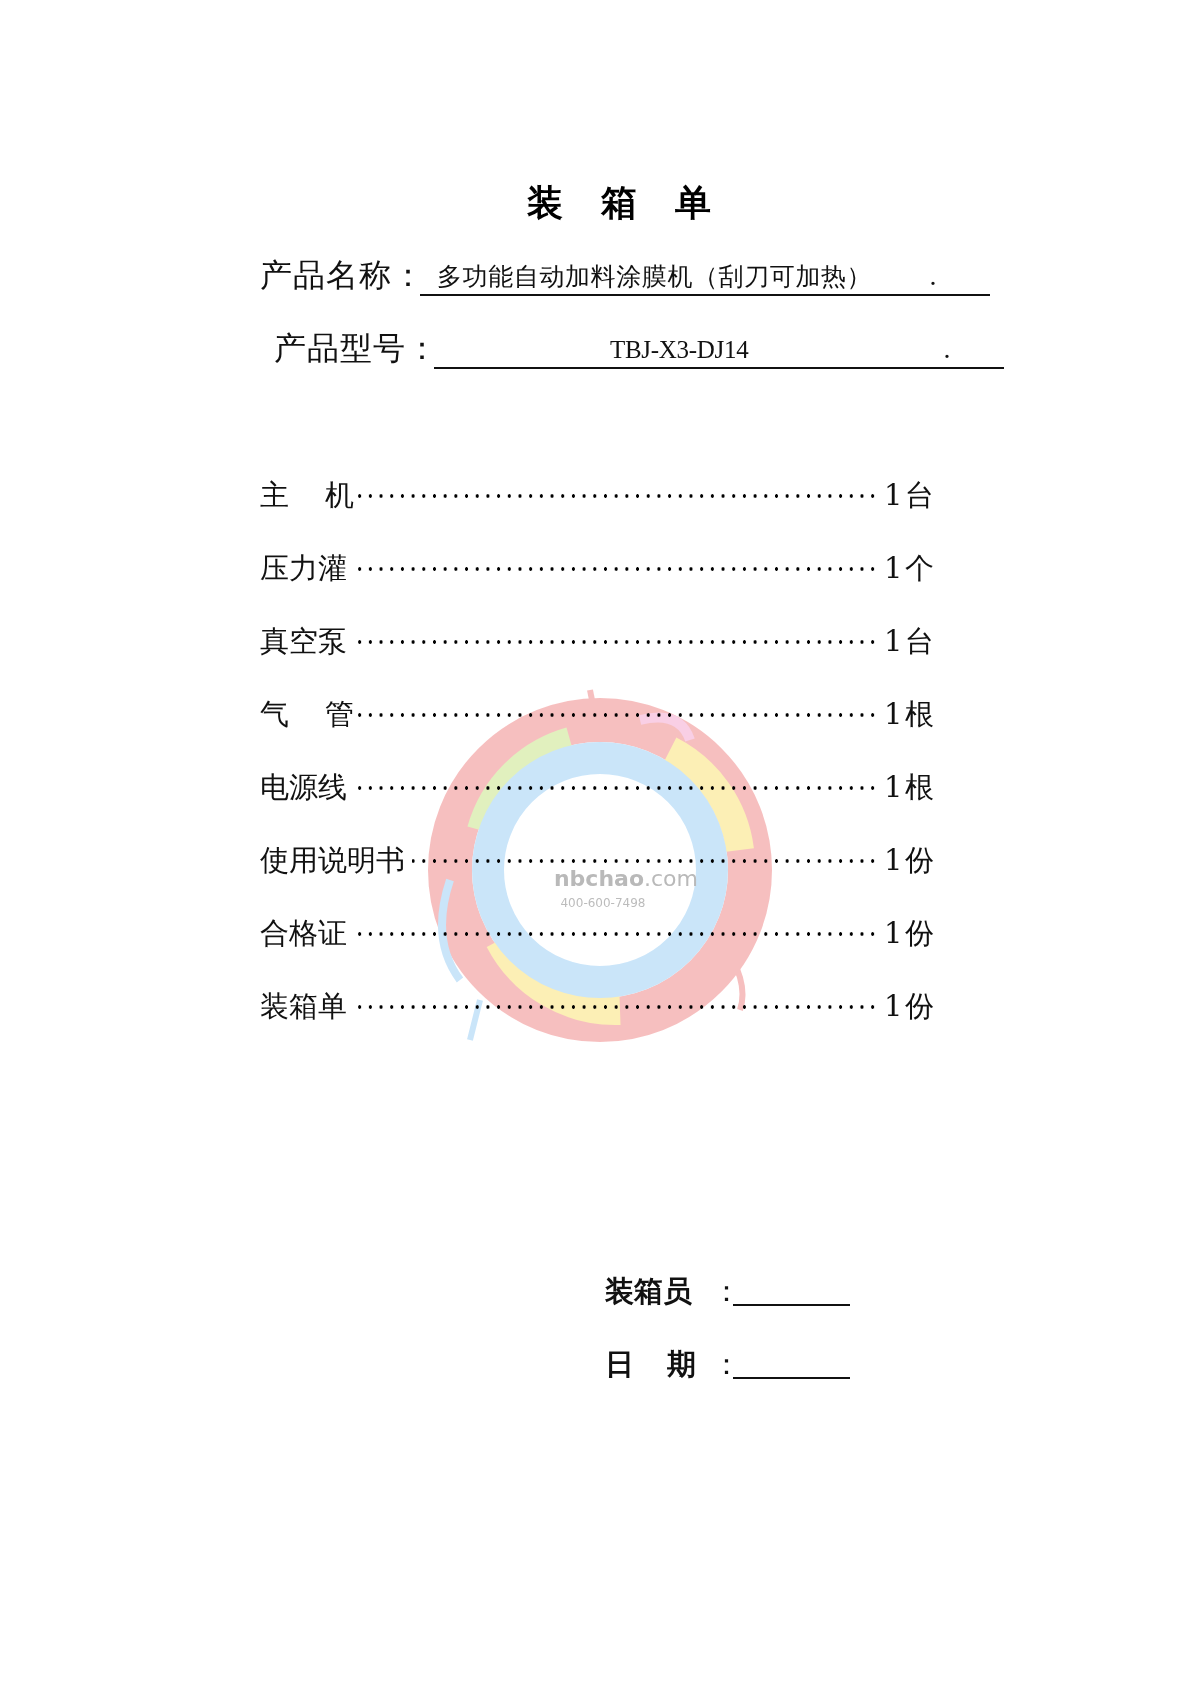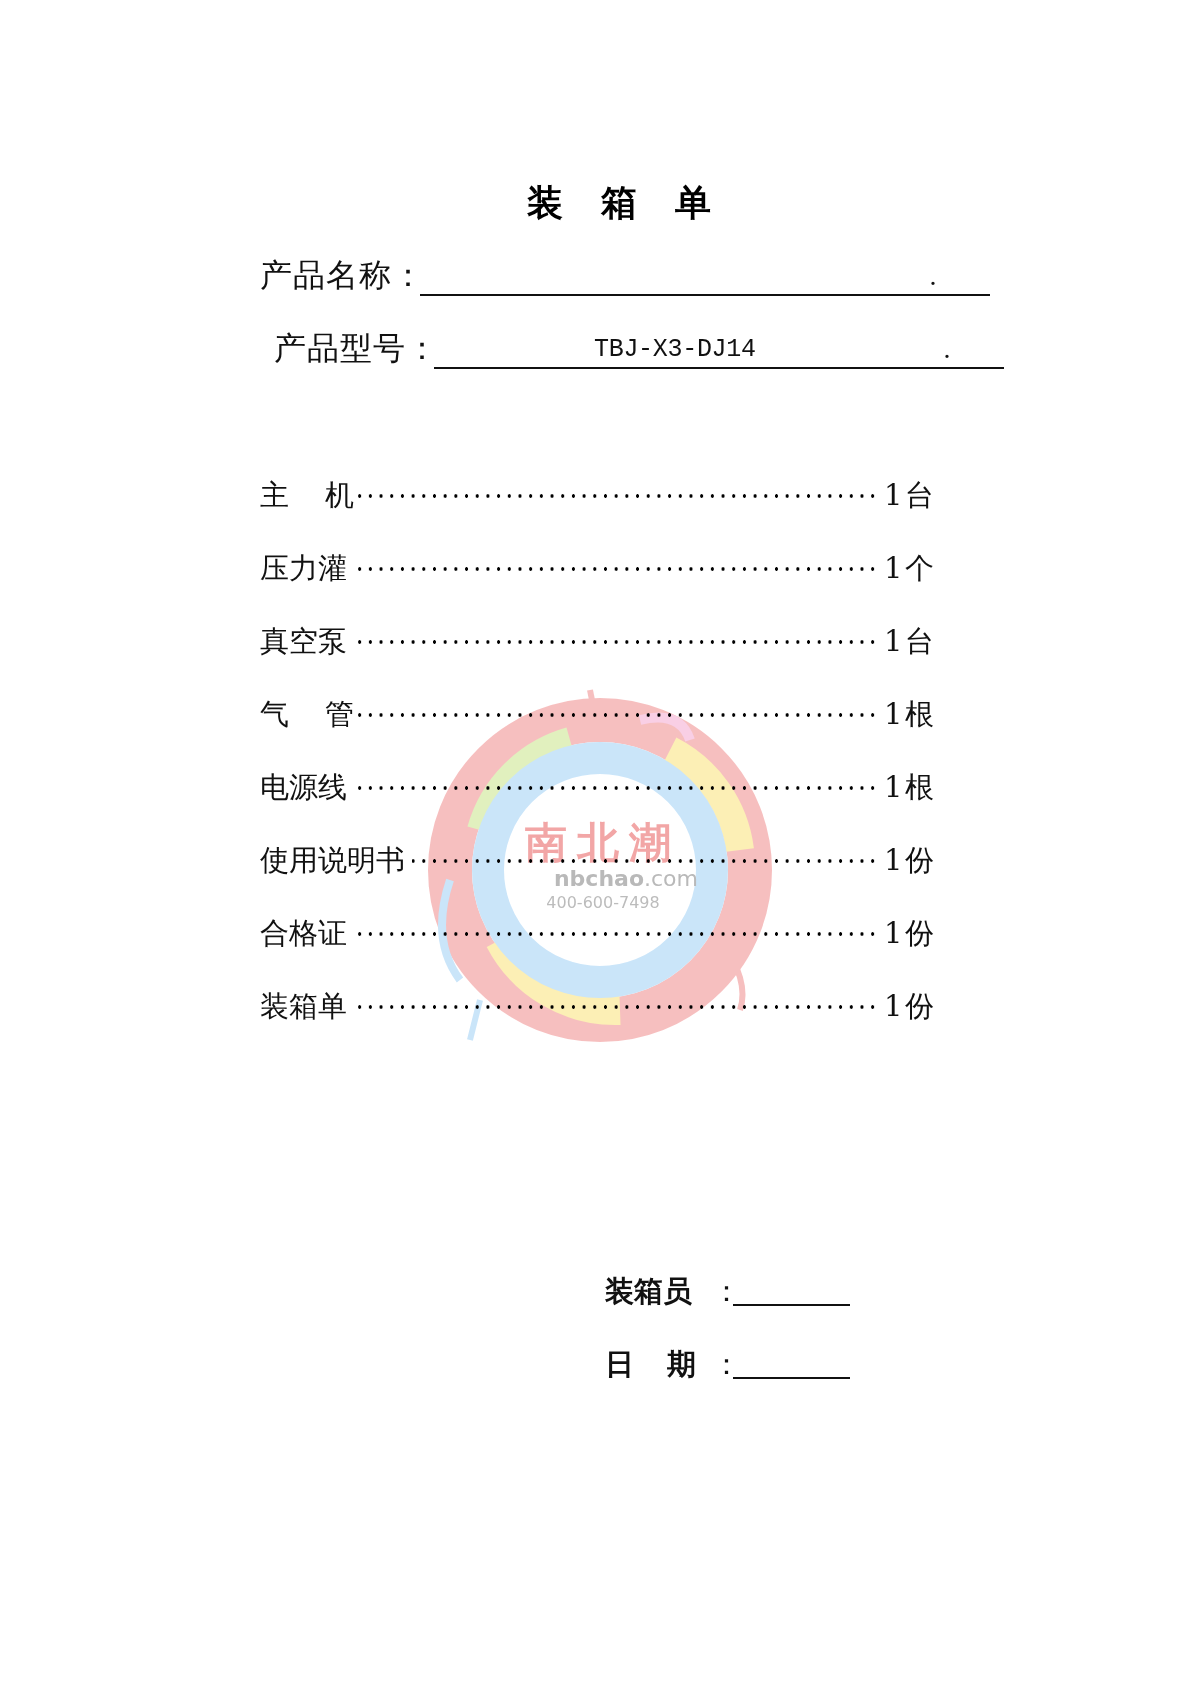--- a/index.html
+++ b/index.html
@@ -75,22 +75,22 @@
       position: absolute;
       bottom: 2px;
       left: 509px;
       font-size: 25px;
       line-height: 30px;
     }
     .row-name { top: 256px; }
     .row-name .value { left: 17px; letter-spacing: 0.6px; }
     .row-model { top: 329px; margin-left: 14px; }
     .row-model .value {
-      left: 160px;
-      font-family: Liberation Mono, monospace;
+      left: 176px;
+      font-family: Liberation Serif, serif;
       font-size: 23px;
       letter-spacing: -0.3px;
     }
 
     
     .items {
       position: absolute;
       left: 260px;
       top: 476px;
       width: 700px;
@@ -214,21 +214,21 @@
       color: #b9b9b9;
       font-family: "DejaVu Sans", "Liberation Sans", sans-serif;
     }
     .wm-domain b { font-weight: bold; }
     .wm-phone {
       position: absolute;
       left: 88px;
       top: 212px;
       width: 190px;
       text-align: center;
-      font-size: 16px;
+      font-size: 12px;
       line-height: 22px;
       color: #bcbcbc;
       font-family: "DejaVu Sans", "Liberation Sans", sans-serif;
     }
   </style>
 </head>
 <body>
 
 <div class="page">
 
@@ -240,30 +240,30 @@
         <path d="M250 70 A130 130 0 0 1 320 170" fill="none" stroke="#fbe27a" stroke-width="28"></path>
         <path d="M80 260 A130 130 0 0 0 200 330" fill="none" stroke="#fbe27a" stroke-width="30"></path>
         <path d="M220 40 Q260 30 270 60" fill="none" stroke="#f5a8d0" stroke-width="10"></path>
         <circle cx="180" cy="190" r="112" fill="none" stroke="#9fd0f5" stroke-width="32"></circle>
         <path d="M30 200 Q10 260 40 300" fill="none" stroke="#9fd0f5" stroke-width="8"></path>
         <path d="M300 260 Q330 300 320 330" fill="none" stroke="#f08c8c" stroke-width="6"></path>
         <path d="M170 10 L176 40" stroke="#f08c8c" stroke-width="6"></path>
         <path d="M60 320 L50 360" stroke="#9fd0f5" stroke-width="6"></path>
       </g>
     </svg>
-    <div class="wm-brand">南北潮</div>
     <div class="wm-domain"><b>nbchao</b><span>.com</span></div>
     <div class="wm-phone">400-600-7498</div>
   </div>
 
   <div class="title">装箱单</div>
 
   <div class="info-row row-name">
     <span class="label">产品名称：</span>
     <div class="field">
+      <span class="value">多功能自动加料涂膜机（刮刀可加热）</span>
       <span class="end-dot">.</span>
     </div>
   </div>
 
   <div class="info-row row-model">
     <span class="label">产品型号：</span>
     <div class="field">
       <span class="value">TBJ-X3-DJ14</span>
       <span class="end-dot">.</span>
     </div>

